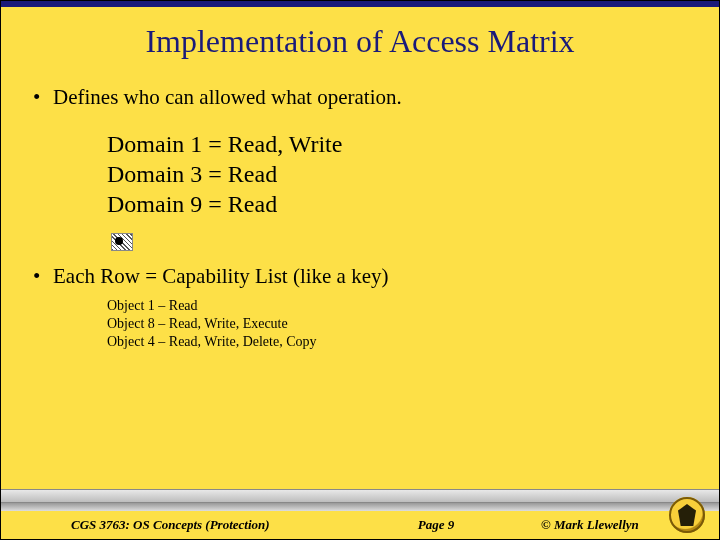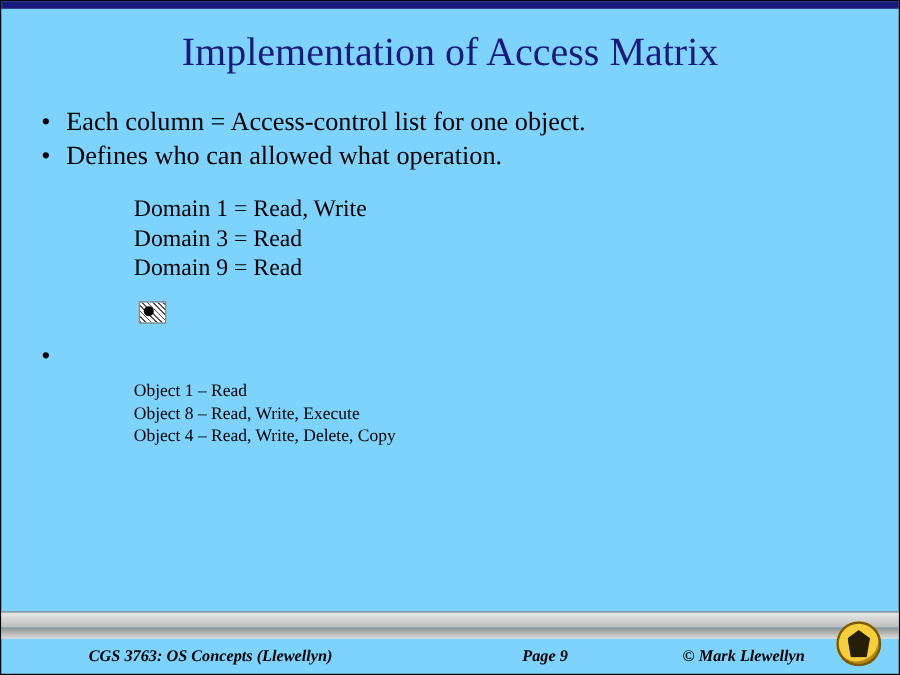--- a/index.html
+++ b/index.html
@@ -1,30 +1,30 @@
 <!DOCTYPE html>
 <html><head>
 <meta charset="utf-8">
 <style>
   * { box-sizing: border-box; margin: 0; padding: 0; }
   html, body { width: 720px; height: 540px; font-family: "Times New Roman", Times, serif; background: #f8f8f5; }
   .slide {
-    width: 720px; height: 540px; background: #7dd3fc;
+    width: 720px; height: 540px; background: #fde047;
     position: relative; border: 1px solid #000;
   }
   .rule-top { position:absolute; left:0; top:0; width:100%; height:6px; background:#1a1a7a; }
   .title {
     text-align: center; font-size: 32px; color: #1a1a7a;
     padding-top: 22px; font-weight: normal;
   }
   .body { padding: 24px 28px 0 28px; font-size: 21px; color:#000; }
   ul.top { list-style: none; }
   ul.top > li { position: relative; padding-left: 24px; line-height: 1.28; }
   ul.top > li::before { content: "•"; position: absolute; left: 4px; top: 0; }
-  .domain-block { margin: 18px 0 0 78px; font-size: 19px; line-height: 1.25; }
+  .domain-block { margin: 18px 0 0 78px; font-size: 24px; line-height: 1.25; }
   .marker {
     margin: 14px 0 12px 82px; width: 22px; height: 18px;
     border: 1px solid #888; background: repeating-linear-gradient(45deg,#555,#555 1px,#fff 1px,#fff 3px);
     position: relative;
   }
   .marker::after { content:""; position:absolute; left:3px; top:3px; width:8px; height:8px; background:#000; border-radius:50%; }
   ul.second { list-style:none; }
   ul.second > li { position:relative; padding-left:24px; line-height:1.25; }
   ul.second > li::before { content:"•"; position:absolute; left:4px; top:0; }
   .object-block { margin: 8px 0 0 78px; font-size: 14px; line-height: 1.28; }
@@ -39,21 +39,21 @@
     position:absolute; left:0; bottom:28px; width:100%; height:8px;
     background: linear-gradient(#999,#ddd);
   }
   .footer-text {
     position:absolute; left:0; bottom:6px; width:100%;
     display:flex; align-items:center; font-size:13px; font-style:italic; font-weight:bold;
     color:#000; padding: 0 70px 0 70px;
   }
   .footer-text .course { flex: 0 0 290px; }
   .footer-text .page { flex: 0 0 150px; text-align:center; }
-  .footer-text .copy { flex: 1; text-align:center; padding-left: 30px; }
+  .footer-text .copy { flex: 1; text-align:left; padding-left: 30px; }
   .logo {
     position:absolute; right:14px; bottom:6px; width:36px; height:36px;
     border-radius:50%; background: radial-gradient(circle at 45% 40%, #f8cf3a 0 58%, #b78b12 62% 100%);
     box-shadow: inset 0 0 0 2px #7a5a08;
   }
   .logo::after{
     content:""; position:absolute; left:9px; top:7px; width:18px; height:22px;
     background:#000; clip-path: polygon(50% 0,100% 30%,85% 100%,15% 100%,0 30%);
     opacity:.85;
   }
@@ -61,48 +61,47 @@
 </head>
 <body>
 
 <div class="slide">
   <div class="rule-top"></div>
 
   <h1 class="title">Implementation of Access Matrix</h1>
 
   <div class="body">
     <ul class="top">
-      <li>Each column = Access-control list for one object.</li>
       <li>Defines who can allowed what operation.</li>
     </ul>
 
     <div class="domain-block">
       <div>Domain 1 = Read, Write</div>
       <div>Domain 3 = Read</div>
       <div>Domain 9 = Read</div>
     </div>
 
     <div class="marker"></div>
 
     <ul class="second">
       <li>
-        <br>
+        <span>Each Row = Capability List (like a key)</span><br>
       </li>
     </ul>
 
     <div class="object-block">
       <div>Object 1 – Read</div>
       <div>Object 8 – Read, Write, Execute</div>
       <div>Object 4 – Read, Write, Delete, Copy</div>
     </div>
   </div>
 
   <div class="footer">
     <div class="footer-bar"></div>
     <div class="footer-shadow"></div>
     <div class="footer-text">
-      <span class="course">CGS 3763: OS Concepts (Llewellyn)</span>
+      <span class="course">CGS 3763: OS Concepts (Protection)</span>
       <span class="page">Page 9</span>
       <span class="copy">© Mark Llewellyn</span>
     </div>
     <div class="logo"></div>
   </div>
 </div>
 
 </body></html>

